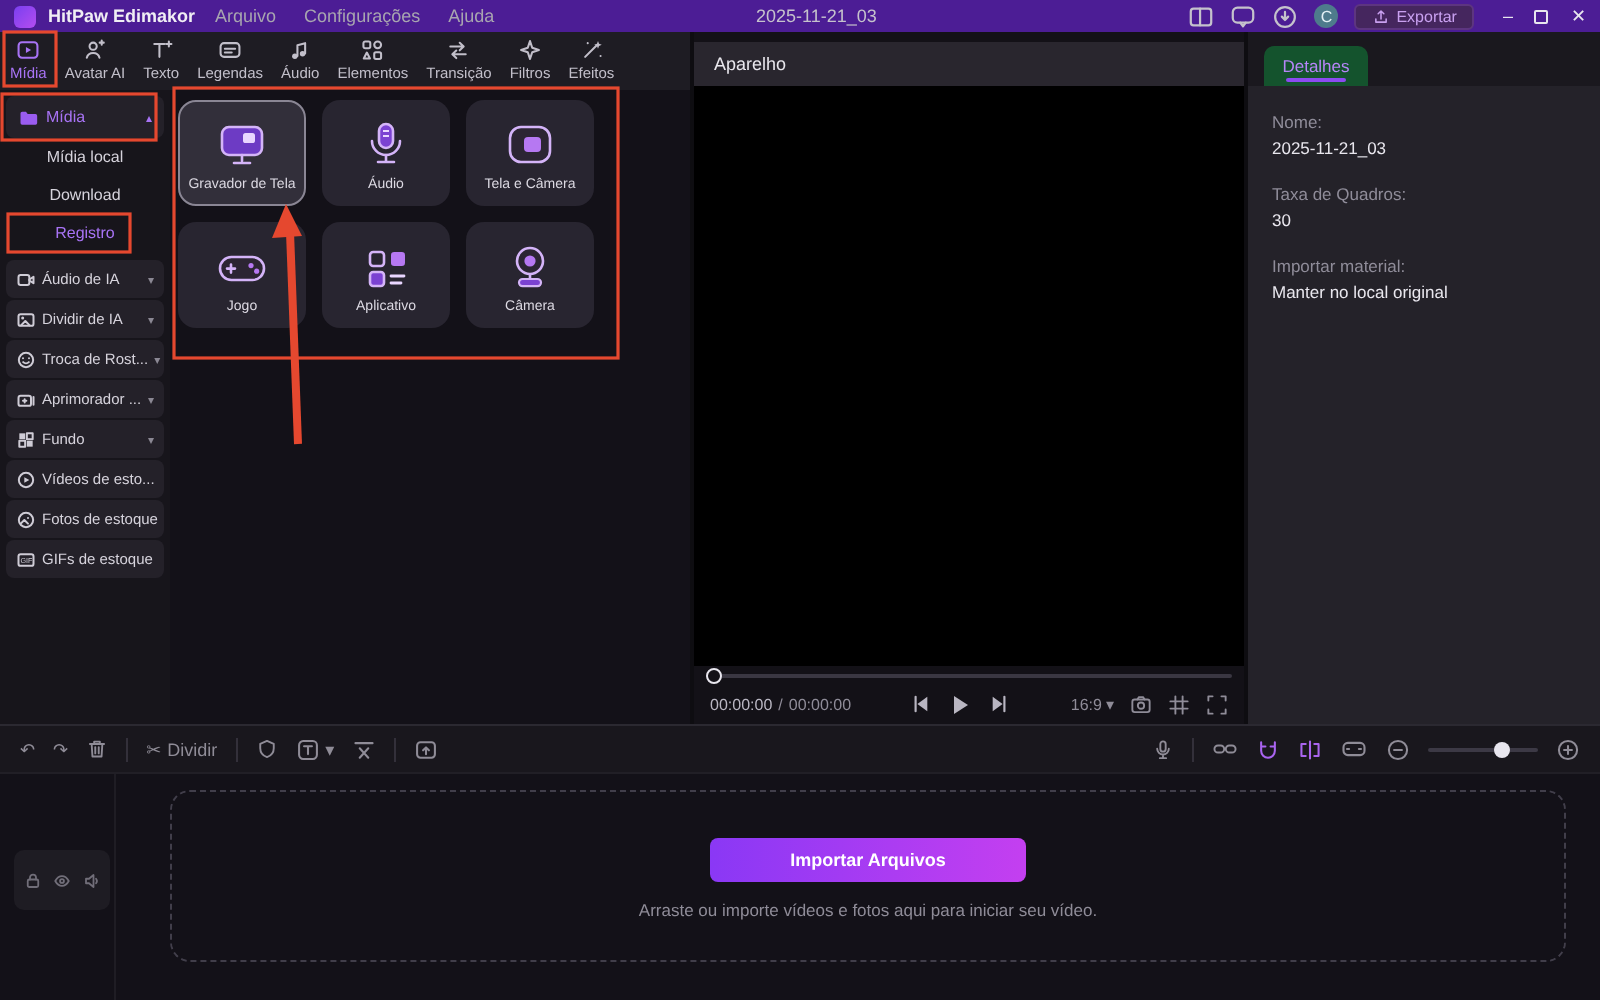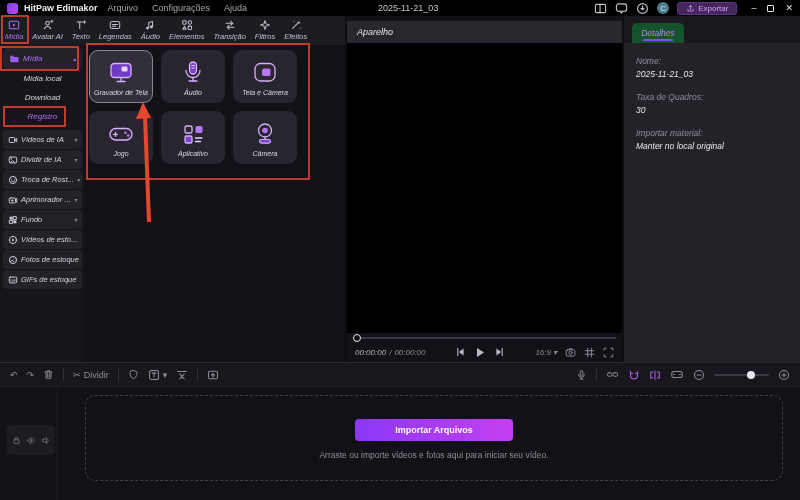--- a/index.html
+++ b/index.html
@@ -4,34 +4,34 @@
 <style>
   * { margin:0; padding:0; box-sizing:border-box; }
   html,body { background:#000; }
   body { font-family:"Liberation Sans", sans-serif; }
   .window { position:relative; width:800px; height:500px; background:#141218; overflow:hidden; color:#d8d5de; }
   svg { display:block; }
   .s { stroke:currentColor; fill:none; stroke-width:1.2; stroke-linecap:round; stroke-linejoin:round; }
   .f { fill:currentColor; stroke:none; }
 
   
-  .titlebar { height:16px; background:#000000; display:flex; align-items:center; gap:6px; padding:0 7px; font-size:9px; color:#a8a5b0; position:relative; }
+  .titlebar { height:16px; background:#4c1d95; display:flex; align-items:center; gap:6px; padding:0 7px; font-size:9px; color:#a8a5b0; position:relative; }
   .logo { width:11px; height:11px; border-radius:3px; background:linear-gradient(135deg,#7a3ff0,#b44df0); flex:0 0 auto; }
   .app-name { color:#f0eef4; font-weight:bold; white-space:nowrap; }
   .menu-item { padding:0 4px; white-space:nowrap; }
   .doc-title { position:absolute; left:378px; top:3px; color:#c5c2cc; }
   .tb-right { margin-left:auto; display:flex; align-items:center; gap:8px; }
   .tb-icon { color:#c5c2cc; display:flex; }
   .avatar { width:12px; height:12px; border-radius:50%; background:#4e7b8c; color:#e2f0f5; font-size:8px; display:flex; align-items:center; justify-content:center; }
   .export-btn { height:13px; background:#45265e; border:1px solid #5d3580; color:#c9a0f0; font-size:8px; border-radius:3px; display:flex; align-items:center; gap:3px; padding:0 8px; white-space:nowrap; }
   .win-controls { display:flex; align-items:center; gap:11px; color:#e8e6ee; font-size:9px; margin-left:6px; }
   .max-box { width:7px; height:7px; border:1px solid #e8e6ee; border-radius:1px; }
 
   
-  .main { display:flex; height:346px;font-style:italic; }
+  .main { display:flex; height:346px; }
   .left-col { width:345px; display:flex; flex-direction:column; background:#17151b; }
   .tabbar { height:29px; background:#1e1c23; display:flex; align-items:flex-end; padding:0 2px 2px 2px; gap:3px; }
   .tab { display:flex; flex-direction:column; align-items:center; justify-content:center; padding:0 3px; height:26px; color:#c2bfca; font-size:7.5px; gap:1px; white-space:nowrap; }
   .tab .ticon { height:12px; display:flex; align-items:center; }
   .tab.active { color:#a873f5; }
 
   .left-body { flex:1; display:flex; }
   .sidebar { width:85px; padding:3px 3px 0 3px; background:#17151b; font-size:8px; }
   .sb-group { height:21px; background:#242129; border-radius:4px; display:flex; align-items:center; gap:4px; padding:0 6px; color:#a873f5; }
   .sb-group .caret { margin-left:auto; font-size:6px; color:#a873f5; }
@@ -238,21 +238,21 @@
           <div class="sb-sub">Download</div>
           <div class="sb-sub selected">Registro</div>
 
           <div class="sb-item" style="margin-top:4px;">
             <span class="sicon">
                 <svg width="10" height="10" viewBox="0 0 12 12">
                   <rect class="s" x="1.5" y="3" width="6.5" height="6" rx="1.3"></rect>
                   <path class="s" d="M8 5.7l2.5-1.6v3.8L8 6.3z"></path>
                 </svg>
               </span>
-            <span>Vídeos de IA</span>
+            <span>Áudio de IA</span>
             <span class="caret">▾</span>
           </div>
           <div class="sb-item">
             <span class="sicon">
                 <svg width="10" height="10" viewBox="0 0 12 12">
                   <rect class="s" x="1.5" y="2.5" width="9" height="7" rx="1.3"></rect>
                   <circle class="f" cx="4" cy="4.8" r=".9"></circle>
                   <path class="s" d="M3 9.2l2.6-2.6 2.6 2.6"></path>
                 </svg>
               </span>

